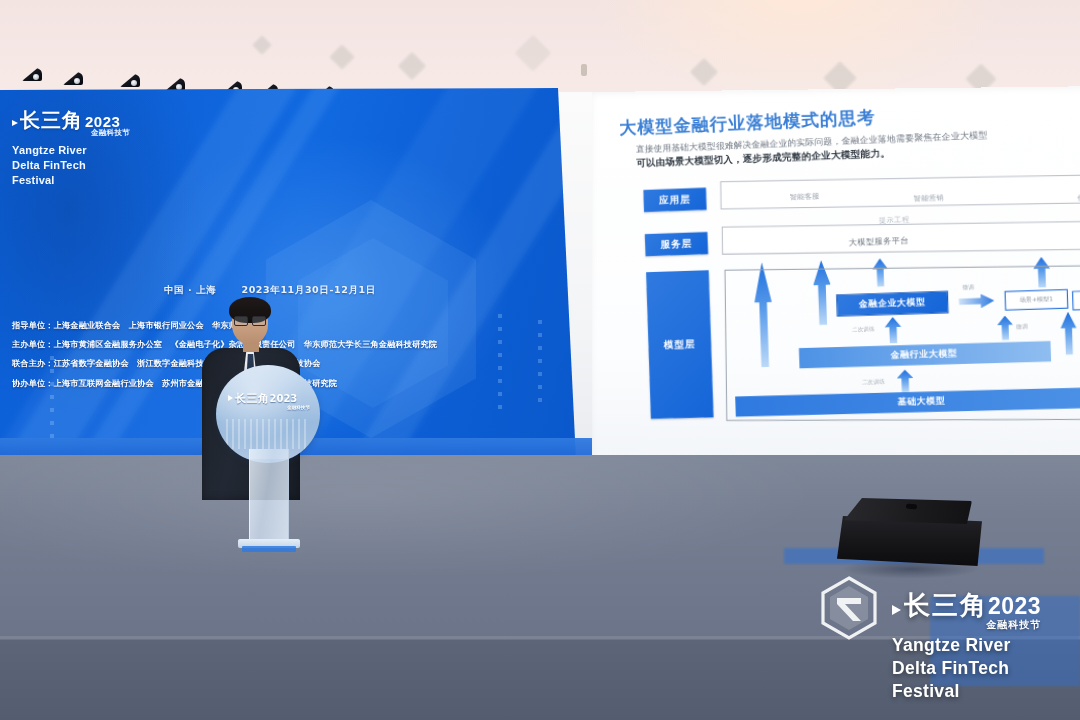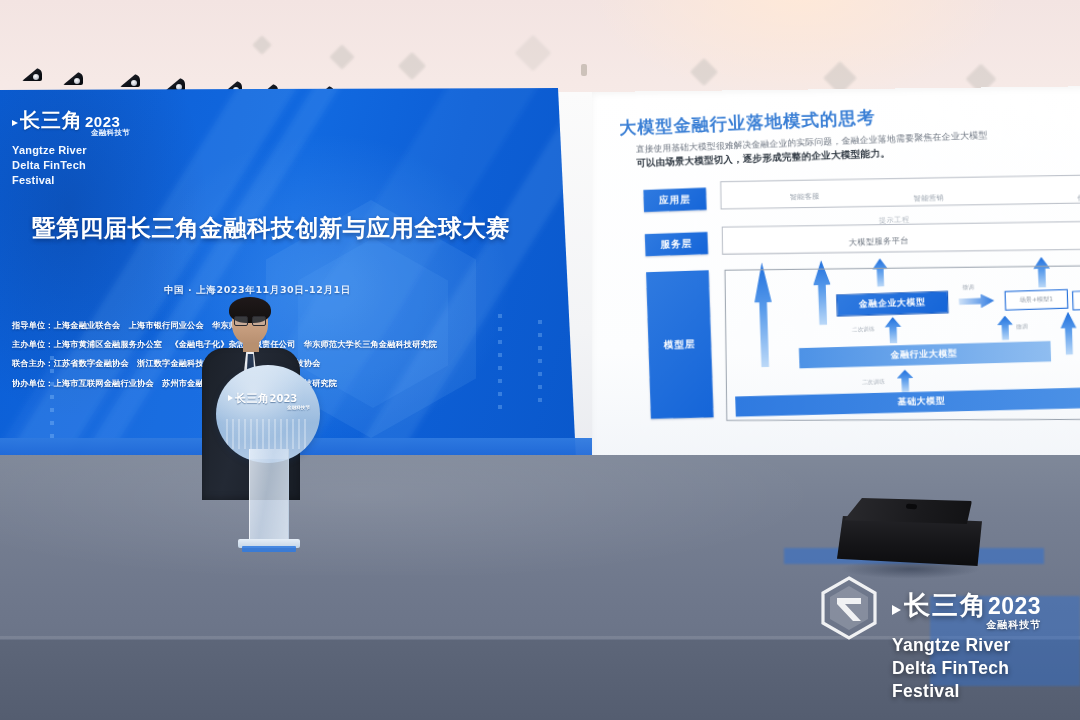--- a/index.html
+++ b/index.html
@@ -112,21 +112,21 @@
     text-shadow:0 2px 4px rgba(0,20,60,.45);
     white-space:nowrap;
   }
   .btitle .l2{font-size:23.5px;}
   .bdate{
     position:absolute;left:166px;top:196px;color:#e9f3ff;
     font-size:9.5px;font-weight:700;letter-spacing:.6px;
     font-family:"DejaVu Sans",sans-serif;
     text-shadow:0 1px 2px rgba(0,20,60,.4);
   }
-  .bdate b{margin-left:0;font-weight:700;}
+  .bdate b{margin-left:25px;font-weight:700;}
 
   
   .spons{
     position:absolute;left:14px;top:228px;width:560px;color:#fff;
     font-family:"DejaVu Sans",sans-serif;
     font-size:8.2px;font-weight:700;line-height:2.34;
     letter-spacing:.15px;white-space:nowrap;
     text-shadow:0 1px 2px rgba(0,20,60,.45);
   }
   .spons span{display:block;}
@@ -497,21 +497,20 @@
       <div>
         <span class="arrowtick"></span><span class="cn">长三角</span><span class="yr">2023</span>
       </div>
       <div class="sub" style="text-align:right;width:118px;margin-top:-3px;">金融科技节</div>
       <div class="en">Yangtze River</div>
       <div class="en" style="margin-top:0;">Delta FinTech</div>
       <div class="en" style="margin-top:0;">Festival</div>
     </div>
 
     <div class="btitle">
-      <div class="l2">暨第四届长三角金融科技创新与应用全球大赛</div>
     </div>
 
     <div class="bdate">
       <span>中国 · 上海</span><b>2023年11月30日-12月1日</b>
     </div>
 
     <div class="spons">
       <span>指导单位：上海金融业联合会　上海市银行同业公会　华东师范大学</span>
       <span>主办单位：上海市黄浦区金融服务办公室　《金融电子化》杂志有限责任公司　华东师范大学长三角金融科技研究院</span>
       <span>联合主办：江苏省数字金融协会　浙江数字金融科技协会　安徽省数字金融科技协会</span>

